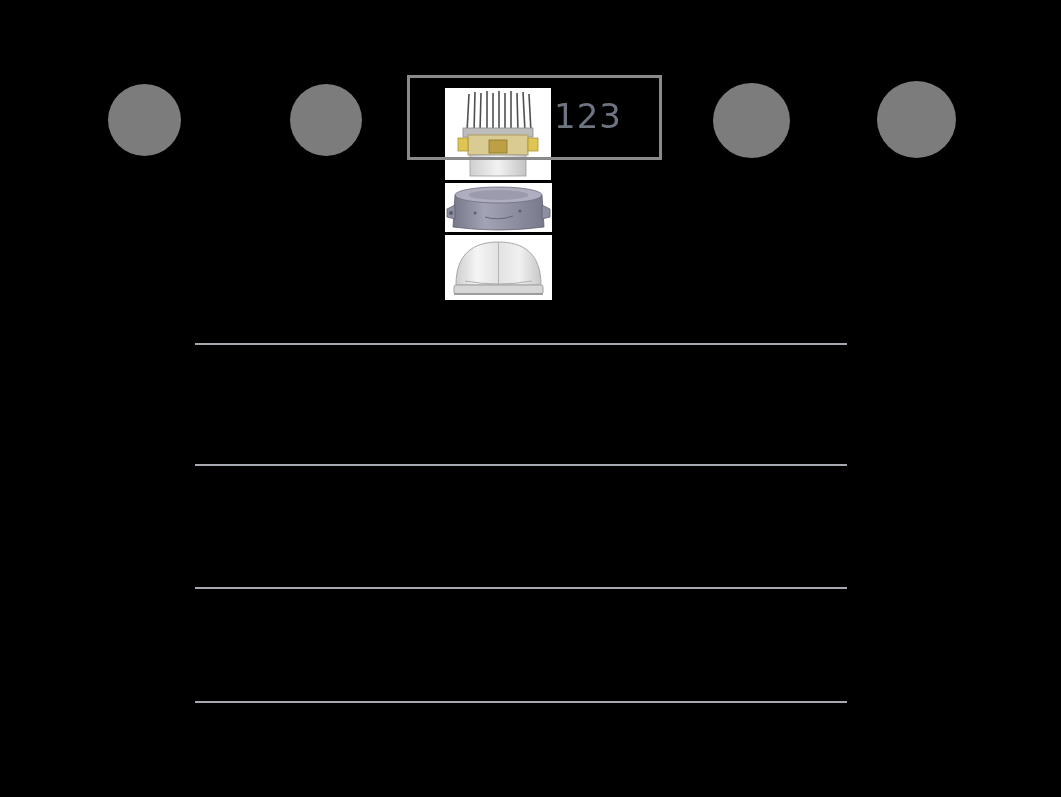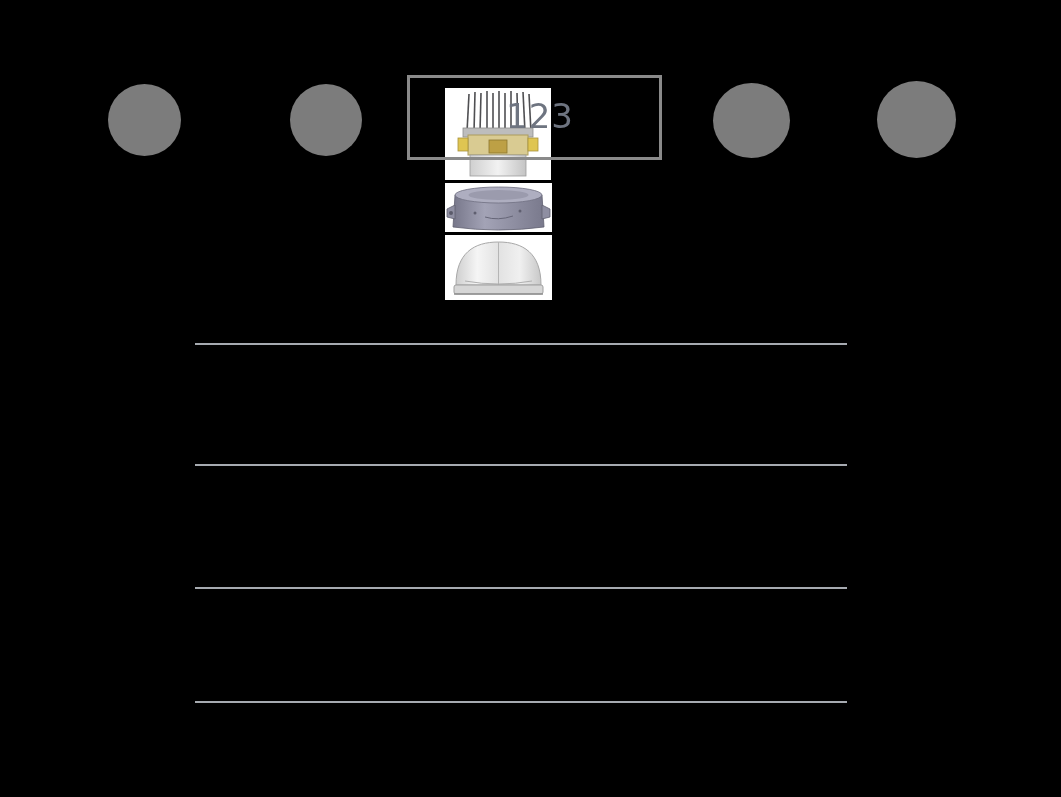--- a/index.html
+++ b/index.html
@@ -37,20 +37,21 @@
 
   
   .step-label {
     position: absolute;
     left: 506px; top: 99px;
     font-size: 34px;
     color: #6e7480;
     letter-spacing: 1px;
     z-index: 5;
     line-height: 1;
+    padding-left: 48px;
   }
 
   
   .product-stack {
     position: absolute;
     left: 445px; top: 88px;
     width: 107px;
     z-index: 2;
   }
   .product-img {

